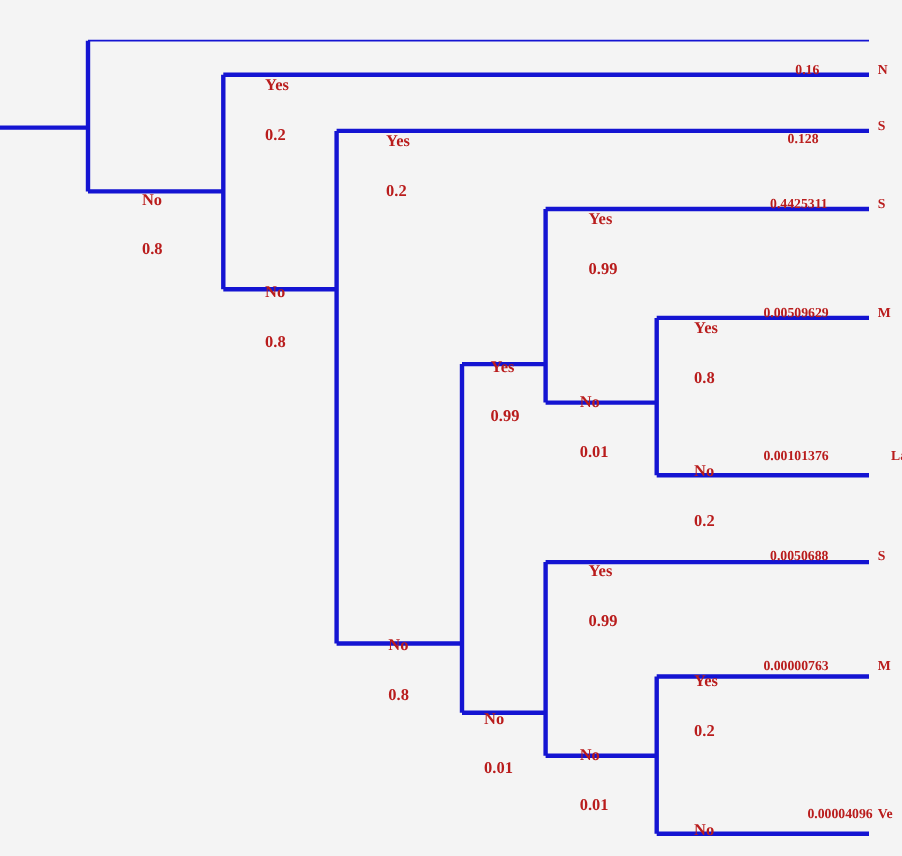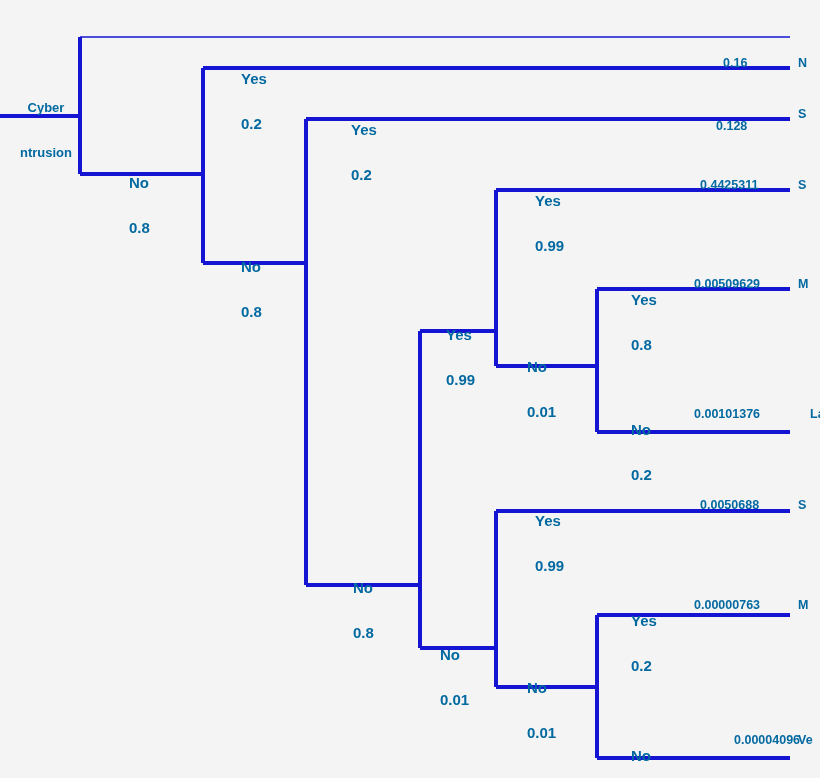--- a/index.html
+++ b/index.html
@@ -28,22 +28,22 @@
   .label-layer {
     position: absolute;
     left: 0;
     top: 0;
     width: 820px;
     height: 778px;
     pointer-events: none;
   }
   .lbl {
     position: absolute;
-    color: #0369a1;
-    font-family: Liberation Sans, sans-serif;
+    color: #b91c1c;
+    font-family: Liberation Serif, serif;
     font-weight: bold;
     font-size: 12.5px;
     line-height: 15px;
     white-space: pre;
     pointer-events: auto;
   }
   .branch-label {
     font-size: 15px;
     font-weight: bold;
   }
@@ -111,24 +111,20 @@
 
       <path d="M 597,615 L 597,758" stroke-width="4"></path>
       <path d="M 597,615 L 790,615" stroke-width="4"></path>
       <path d="M 597,758 L 790,758" stroke-width="4"></path>
 
     </g>
   </svg>
 
   <div class="label-layer">
 
-    <div class="lbl root-label" style="left:6px; top:70px; width:80px;">
-      <div>Cyber</div>
-      <div>ntrusion</div>
-    </div>
 
     <div class="lbl branch-label" style="left:241px; top:41px;">
       <div>Yes</div>
       <div>0.2</div>
     </div>
 
     <div class="lbl branch-label" style="left:129px; top:145px;">
       <div>No</div>
       <div>0.8</div>
     </div>

